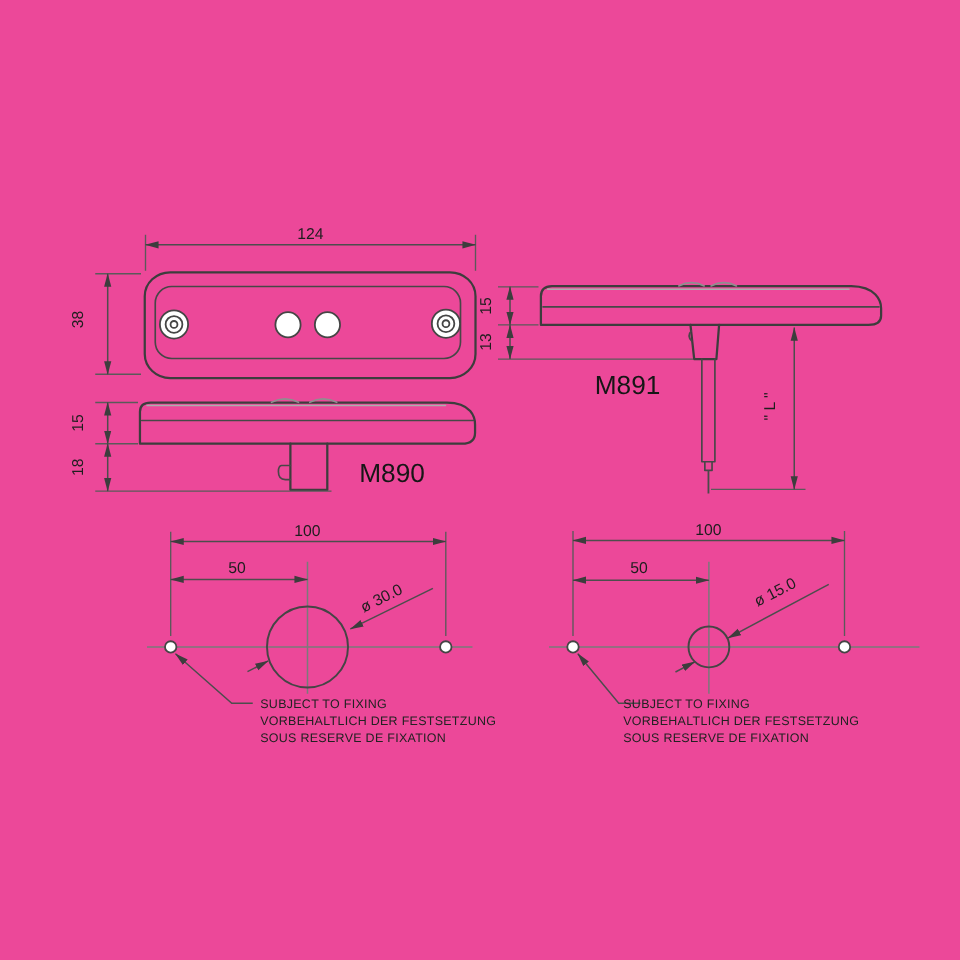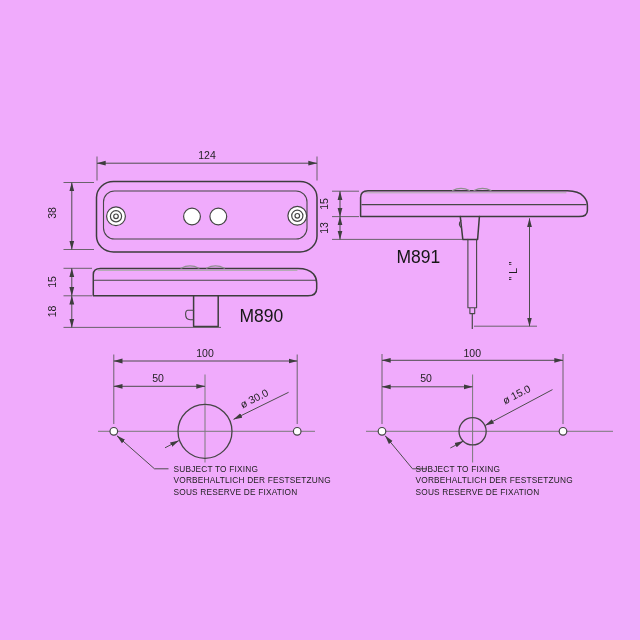--- a/index.html
+++ b/index.html
@@ -1,17 +1,17 @@
 <!DOCTYPE html>
 <html><head>
 <meta charset="utf-8">
 <style>
   html,body{margin:0;padding:0;background:#ffffff;}
   .sheet{
-    width:640px;height:640px;background:#f0abfc;position:relative;overflow:hidden;
+    width:640px;height:640px;background:#ec4899;position:relative;overflow:hidden;
     font-family:"Liberation Sans", sans-serif;
   }
   svg{position:absolute;left:0;top:0;}
   .outline{fill:none;stroke:#3d3d3d;stroke-width:1.5;stroke-linejoin:round;stroke-linecap:round;}
   .outline-thin{fill:none;stroke:#474747;stroke-width:1.1;stroke-linecap:round;}
   .accent{fill:none;stroke:#adadad;stroke-width:1;stroke-linecap:round;}
   .bump{fill:none;stroke:#8f8f8f;stroke-width:1.1;stroke-linecap:round;}
   .dimline{fill:none;stroke:#4d4d4d;stroke-width:1;}
   .extline{fill:none;stroke:#5a5a5a;stroke-width:0.9;}
   .centerline{fill:none;stroke:#7a7a7a;stroke-width:1;}

